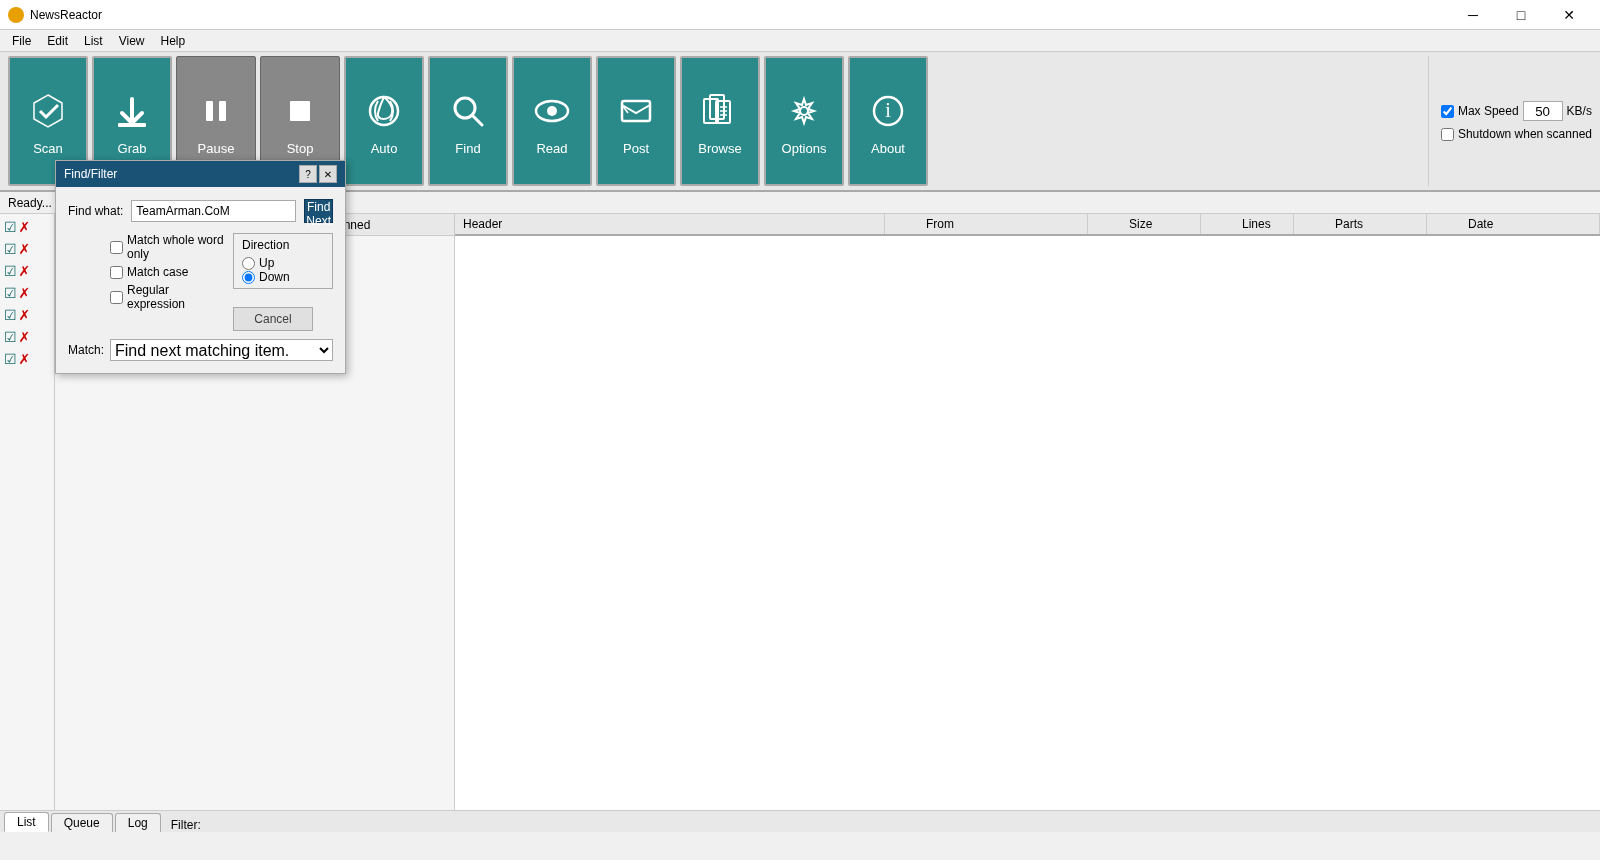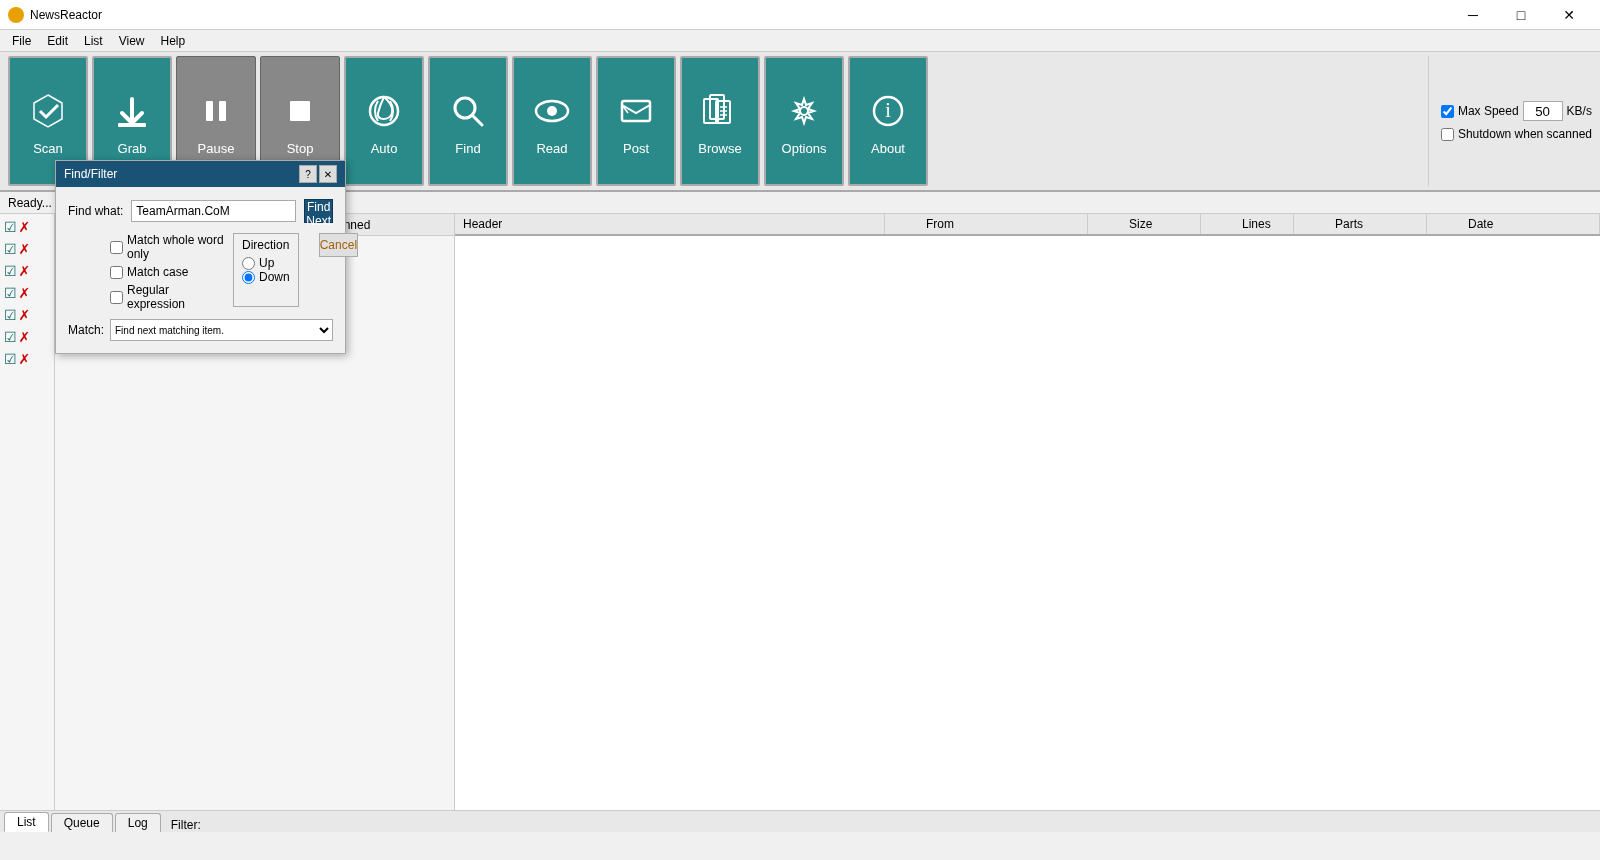--- a/index.html
+++ b/index.html
@@ -297,39 +297,40 @@
       background: #1a5276;
       color: #fff;
       border: 1px solid #0d3558;
       cursor: pointer;
       font-size: 12px;
     }
     .cancel-btn {
       width: 80px;
       height: 24px;
       background: #e0e0e0;
-      color: #a16207;
+      color: #404040;
       border: 1px solid #aaa;
       cursor: pointer;
       font-size: 12px;
     }
     .dialog-body {
       display: flex;
       gap: 8px;
     }
     .dialog-left {
       flex: 1;
       display: flex;
       flex-direction: column;
       gap: 4px;
     }
     .dialog-right {
       width: 100px;
       display: flex;
-      gap: 20px;
+      flex-direction: column;
+      gap: 14px;
     }
     .checkbox-row {
       display: flex;
       align-items: center;
       gap: 4px;
       font-size: 12px;
       padding-left: 42px;
     }
     .checkbox-row input[type="checkbox"] {
       width: 13px;
@@ -361,21 +362,21 @@
       gap: 6px;
       margin-top: 8px;
     }
     .action-label {
       font-size: 12px;
     }
     .action-select {
       flex: 1;
       height: 22px;
       border: 1px solid #aaa;
-      font-size: 10px;
+      font-size: 16px;
       background: #fff;
     }
   </style>
 </head>
 <body>
 
 <div class="title-bar">
   <div class="title-bar-left">
     <span class="title-bar-icon"></span>
     <span>NewsReactor</span>

